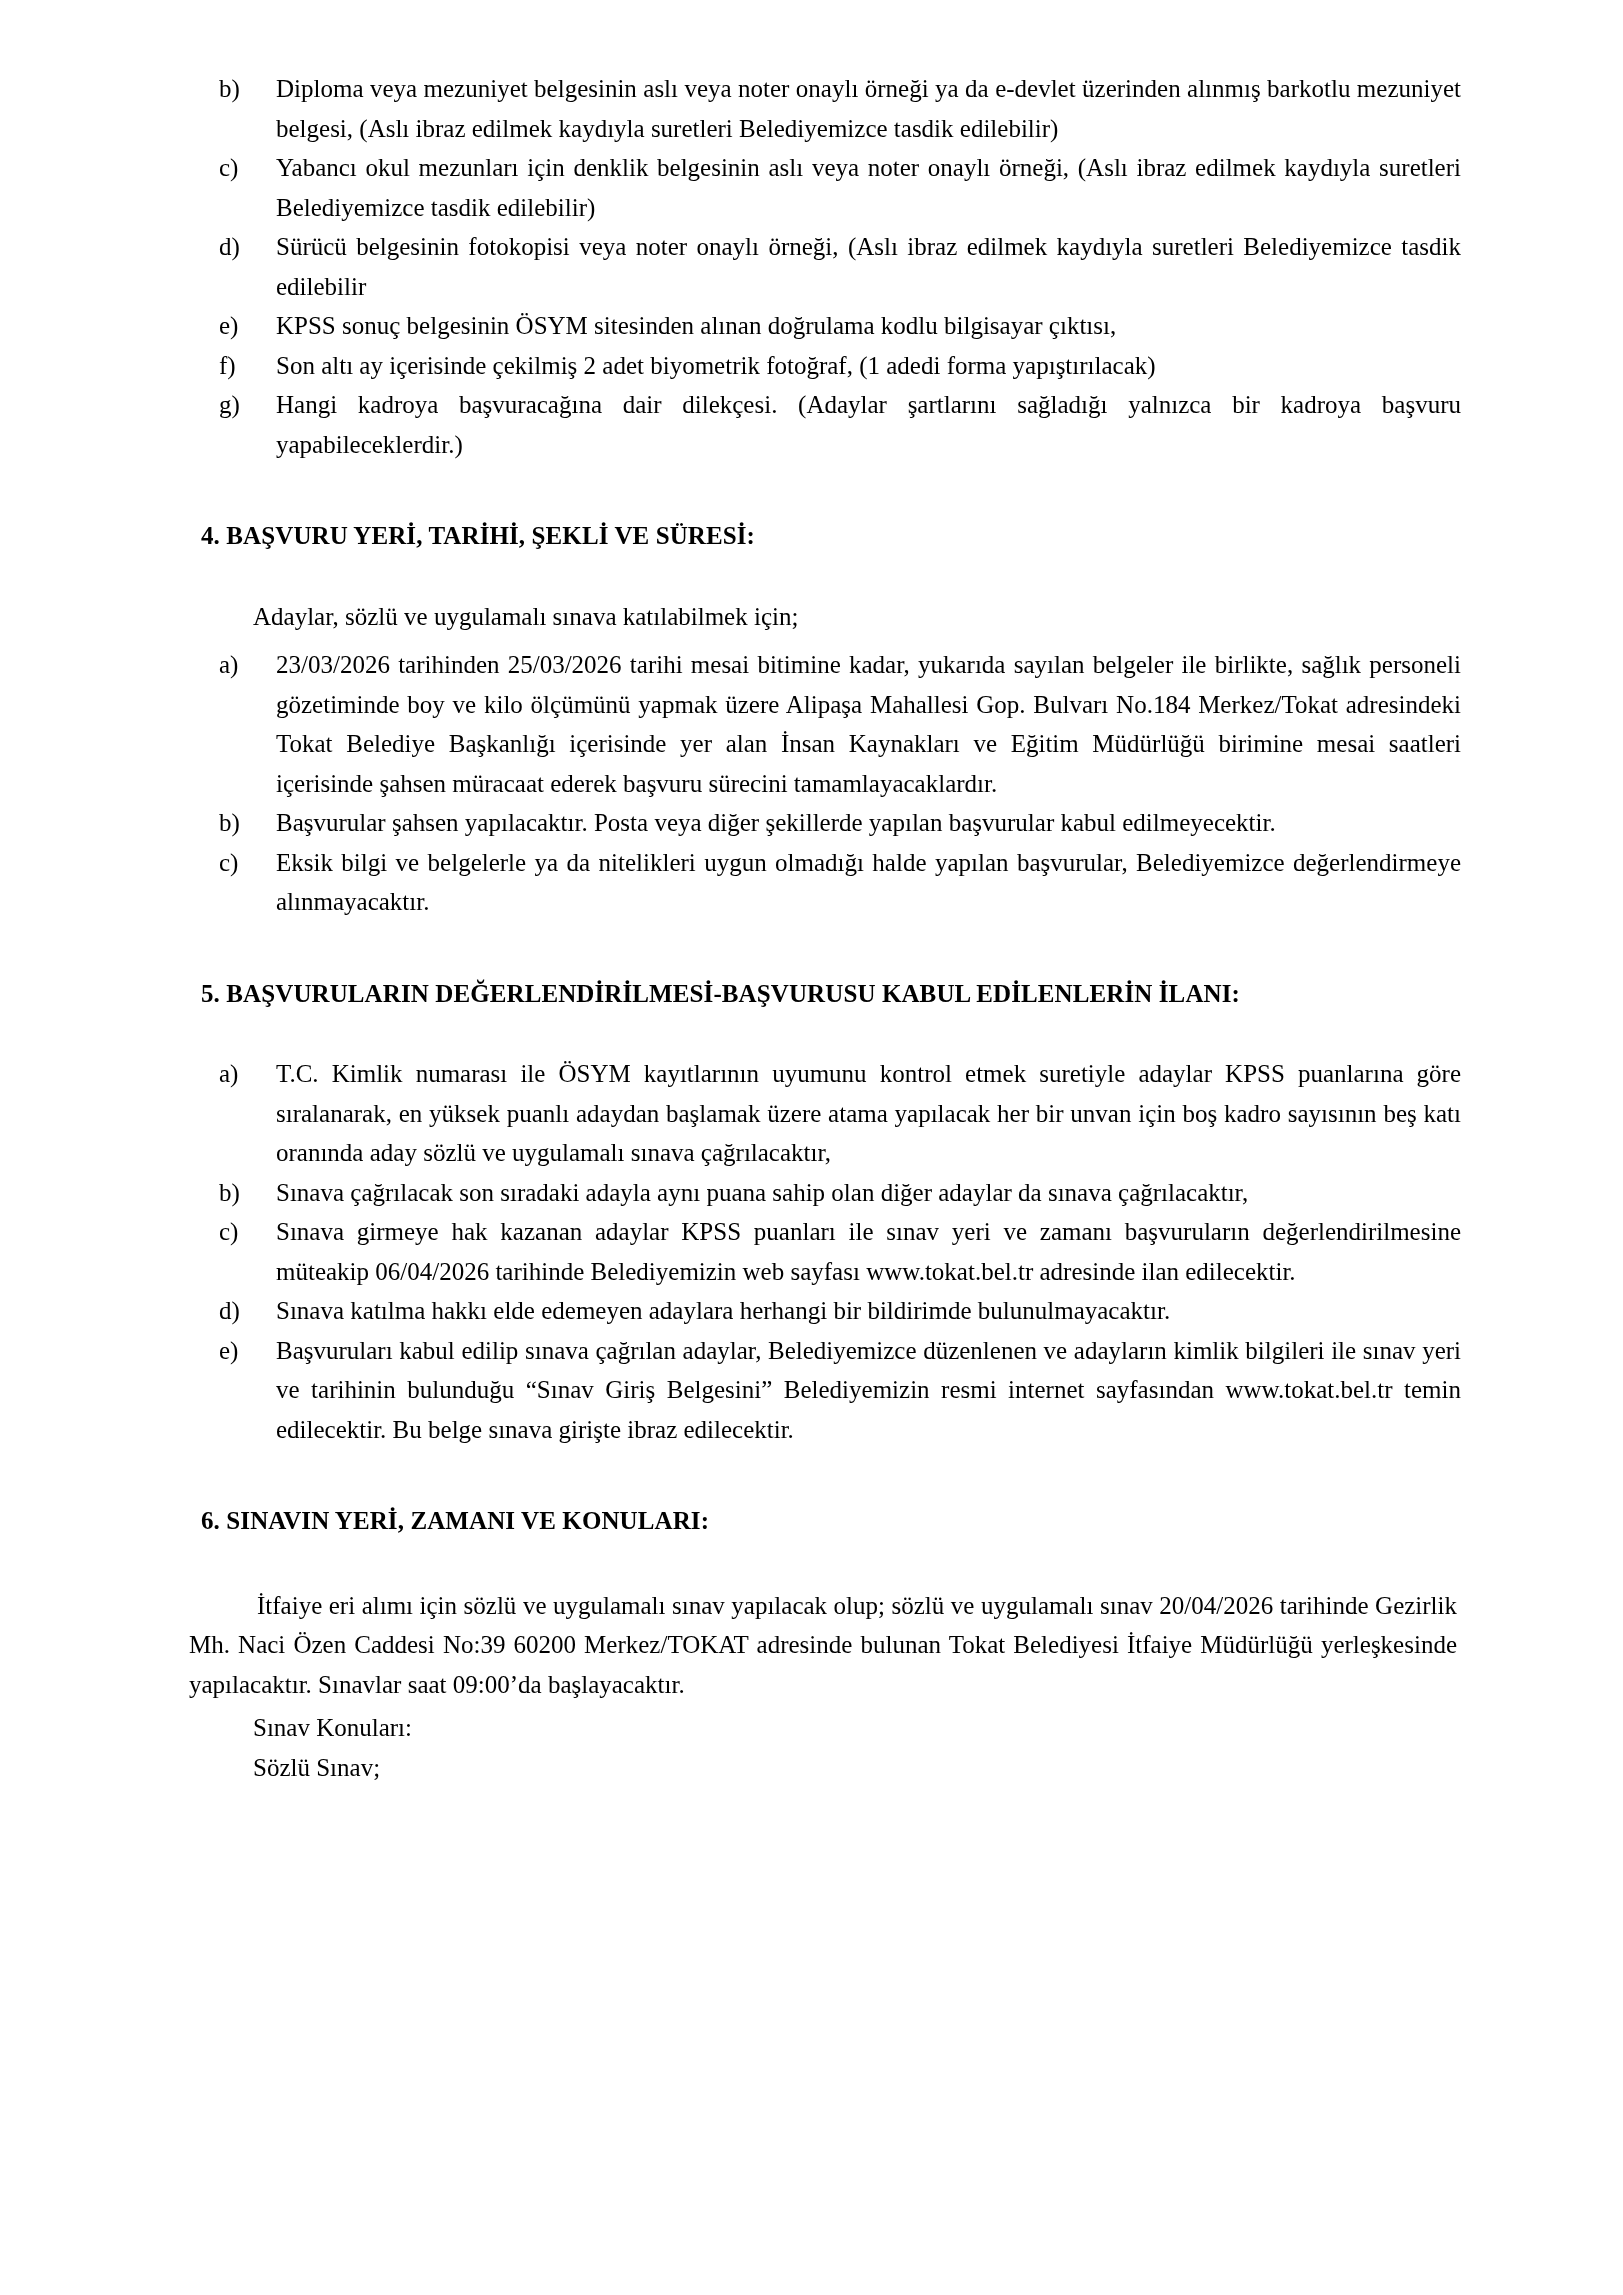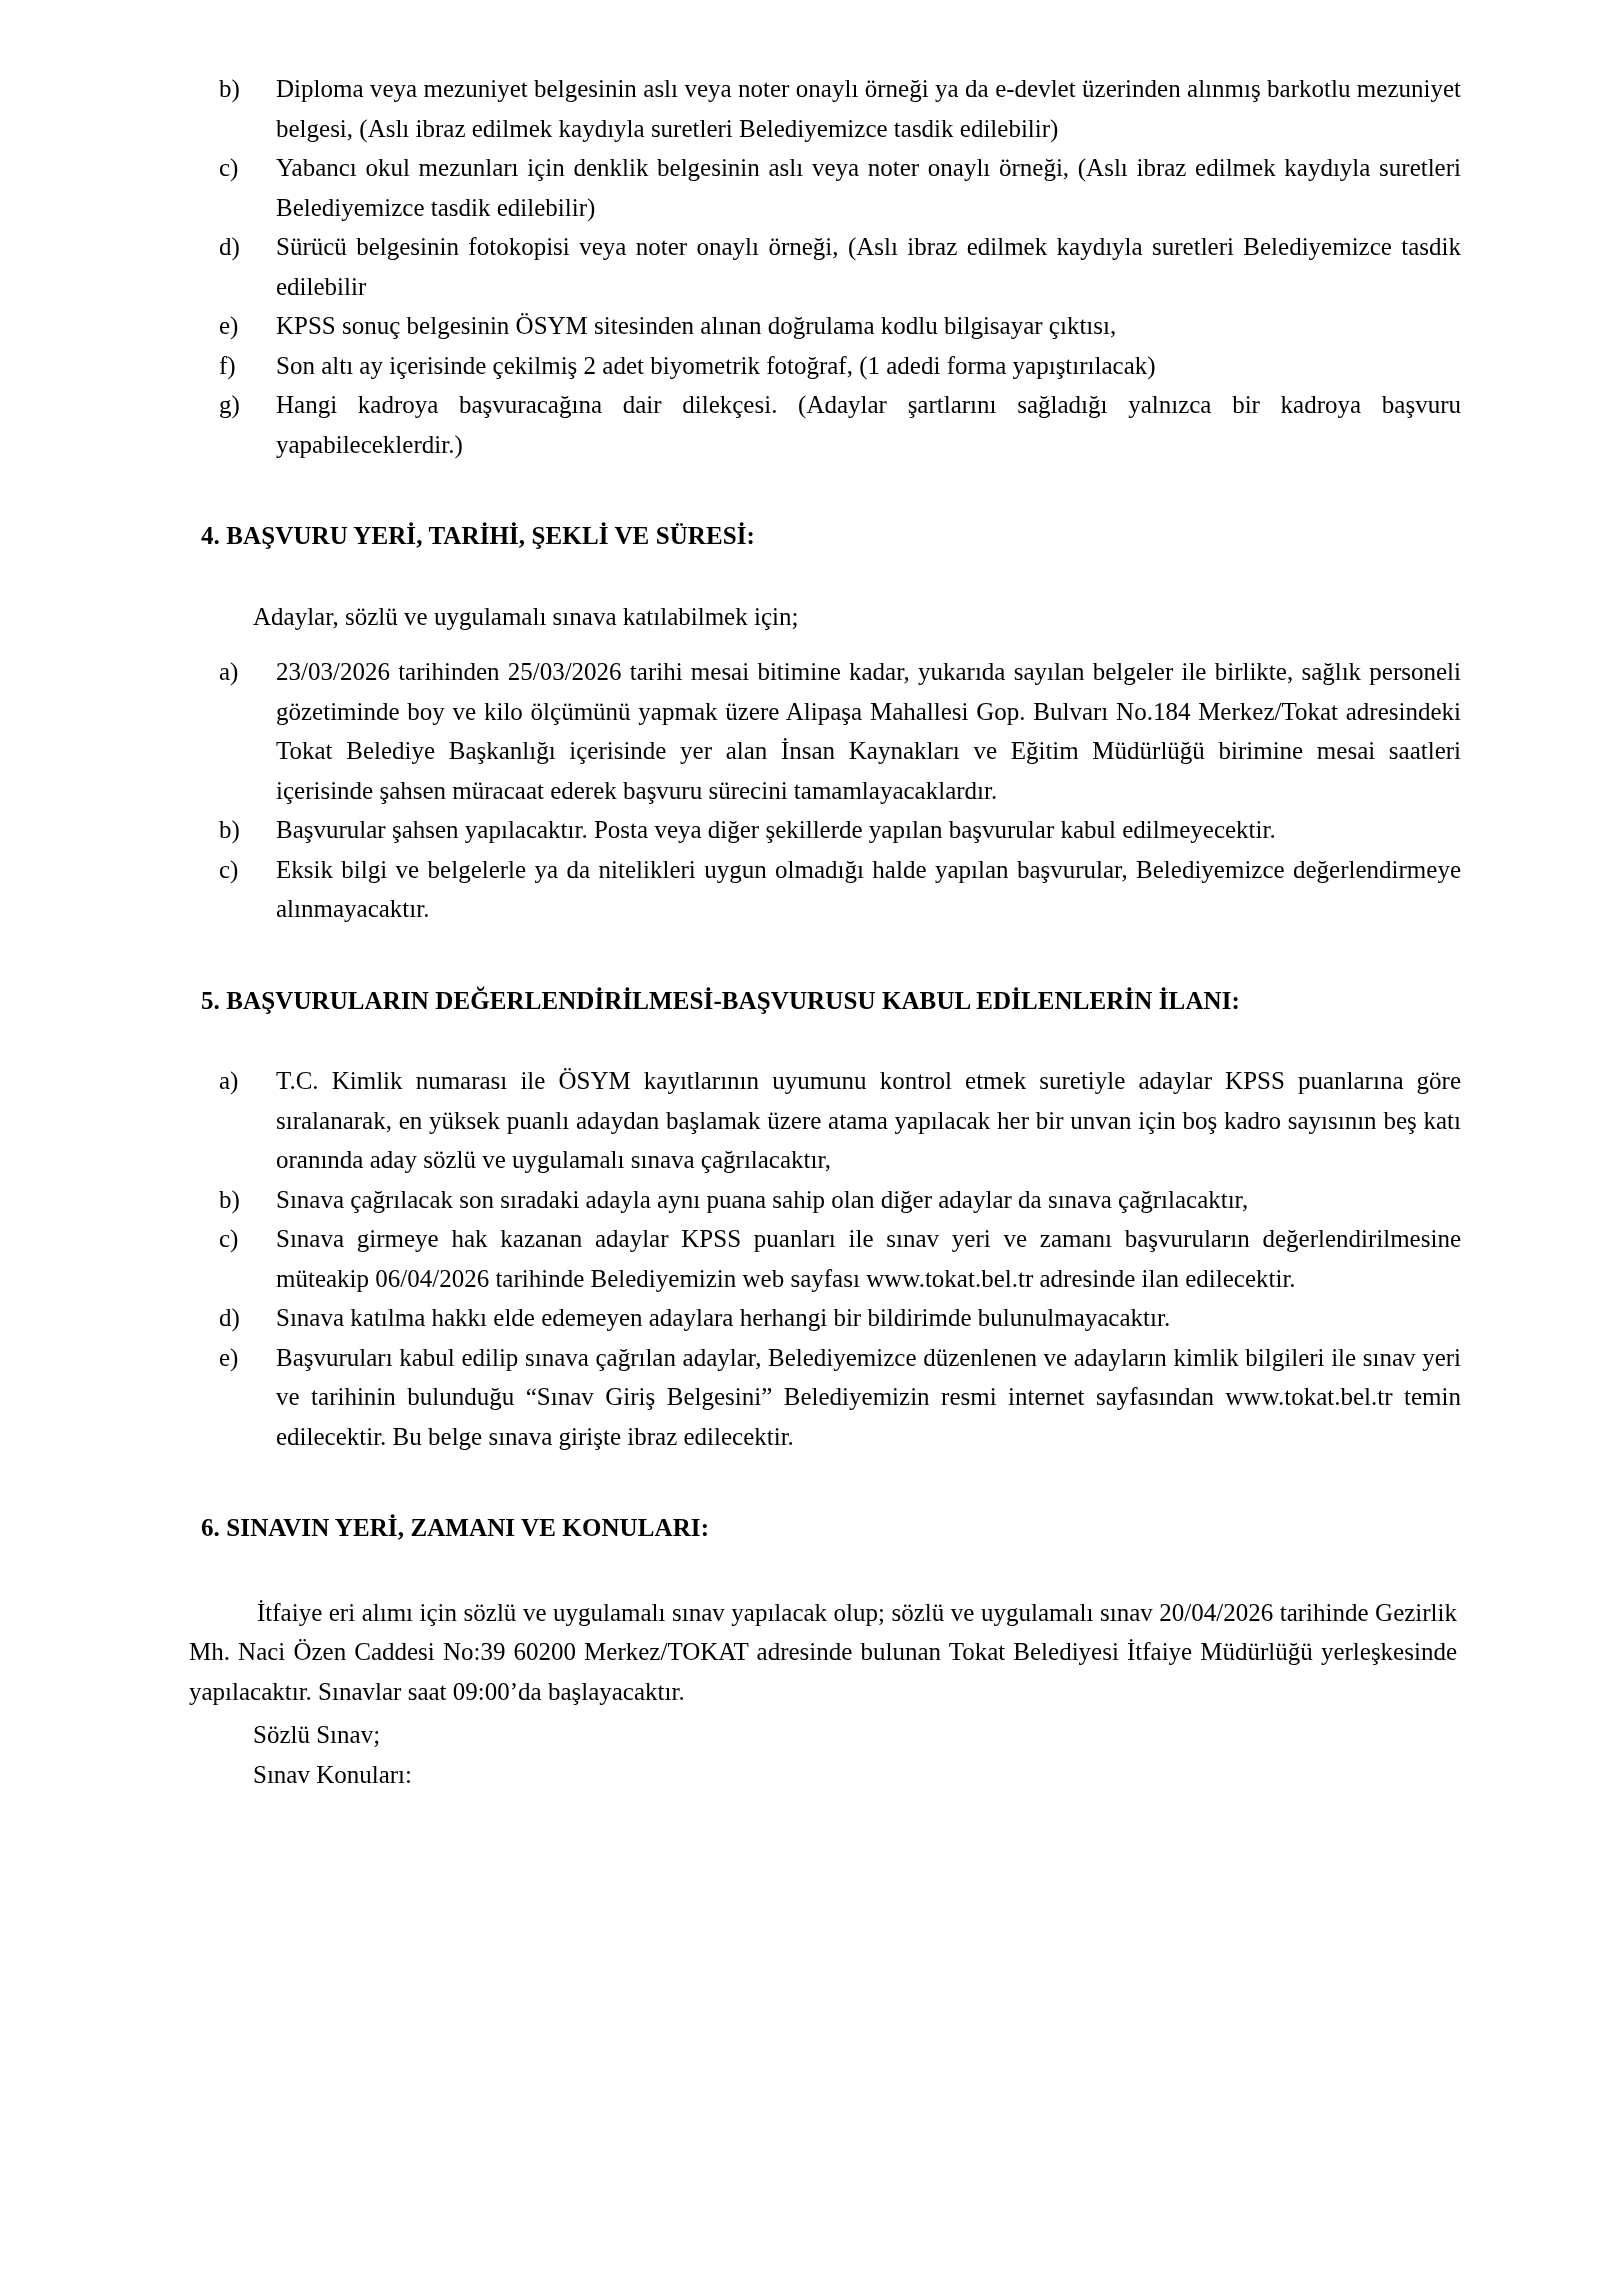--- a/index.html
+++ b/index.html
@@ -70,21 +70,21 @@
 
   .spacer-lg { height: 37px; }
   .spacer-md { height: 26px; }
 
   .para {
     margin: 4px;
     text-indent: 68px;
   }
 
   .intro-line {
-    margin: 0 0 16px 34px;
+    margin: 0 0 9px 34px;
     text-indent: 34px;
     text-align: left;
   }
 
   .plain-line {
     margin: 0;
     text-indent: 68px;
     text-align: left;
   }
 </style>
@@ -174,18 +174,18 @@
     </ol>
 
     <div class="spacer-lg"></div>
 
     <h2 class="section-heading">6. SINAVIN YERİ, ZAMANI VE KONULARI:</h2>
 
     <div class="spacer-md"></div>
 
     <p class="para">İtfaiye eri alımı için sözlü ve uygulamalı sınav yapılacak olup; sözlü ve uygulamalı sınav 20/04/2026 tarihinde Gezirlik Mh. Naci Özen Caddesi No:39 60200 Merkez/TOKAT adresinde bulunan Tokat Belediyesi İtfaiye Müdürlüğü yerleşkesinde yapılacaktır. Sınavlar saat 09:00’da başlayacaktır.</p>
 
+    <p class="plain-line">Sınav Konuları:</p>
     <p class="plain-line">Sözlü Sınav;</p>
-    <p class="plain-line">Sınav Konuları:</p>
 
   </div>
 </div>
 
 
 </body></html>

